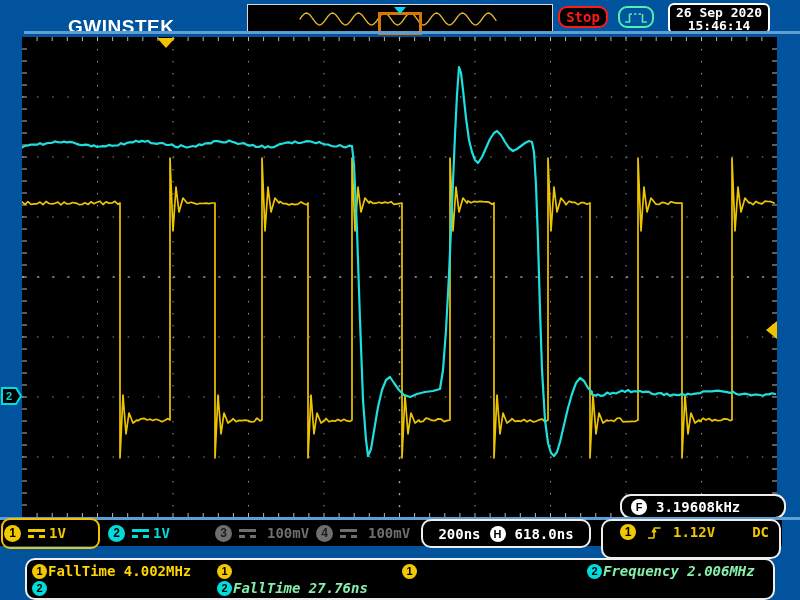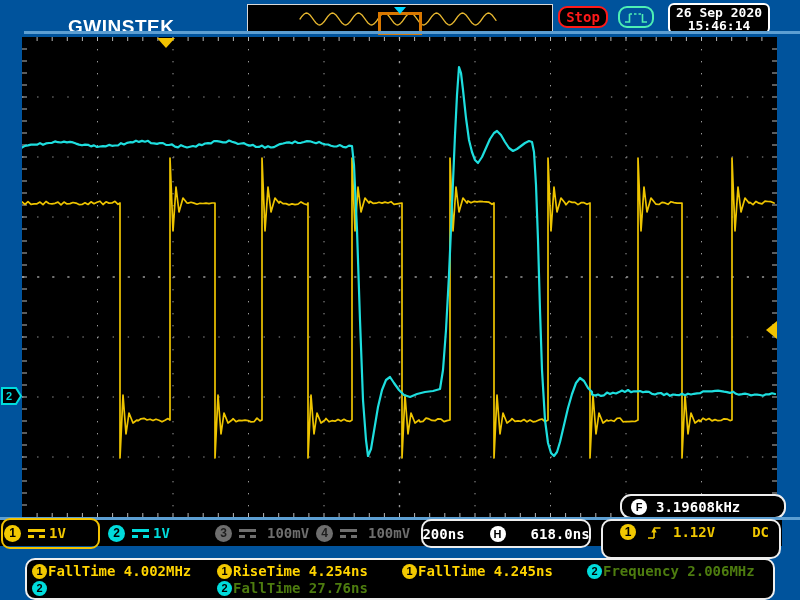--- a/index.html
+++ b/index.html
@@ -52,33 +52,33 @@
   .coup{width:17px;height:9px;margin-left:7px;}
   .coup .t{height:0;border-top:3px solid;}
   .coup .d{height:0;border-top:3px dashed;margin-top:3px;}
   .c1{color:#f2c800;border-color:#f2c800;} .c2{color:#00dcdc;border-color:#00dcdc;}
   .c34{color:#6e6e6e;border-color:#5a5a5a;text-align:right;}
   .sclab{font-weight:bold;font-size:14px;margin-left:4px;}
   .g1box{position:absolute;left:1px;top:518px;width:95px;height:27px;border:2px solid #f2c200;
          border-radius:9px;}
   .tbbox{position:absolute;left:421px;top:519px;width:166px;height:25px;background:#000;
          border:2px solid #eee;border-radius:10px;display:flex;align-items:center;
-         justify-content:center;gap:25px;color:#fff;font-weight:bold;font-size:14px;}
+         justify-content:center;gap:9px;color:#fff;font-weight:bold;font-size:14px;}
   .trbox{position:absolute;left:601px;top:519px;width:176px;height:36px;background:#000;
          border:2px solid #eee;border-radius:10px;}
   .trrow{display:flex;align-items:center;gap:11px;padding:3px 10px 0 17px;}
   .trlvl{color:#f2c800;font-weight:bold;font-size:14px;}
   .trdc{color:#f2c800;font-weight:bold;font-size:14px;margin-left:auto;}
   
   .measbox{position:absolute;left:25px;top:558px;width:746px;height:38px;background:#000;
            border:2px solid #eee;border-radius:10px;}
   .meas{position:absolute;display:inline-flex;align-items:center;height:16px;}
   .meas .badge{width:15px;height:15px;font-size:11px;margin-right:1px;}
   .mtext{font-weight:bold;font-size:14px;white-space:pre;}
-  .m1{color:#ffd400;} .m2{color:#4d7c0f;}
+  .m1{color:#ffd400;} .m2{color:#86efac;font-style:italic;}
   .mr0{top:3px;} .mr1{top:20px;}
   .mc0{left:5px;} .mc1{left:190px;} .mc2{left:375px;} .mc3{left:560px;}
 </style>
 </head>
 <body>
 
 <div id="screen">
 
   <div class="logo"><span>G</span><span class="w">W</span><span>INSTEK</span></div>
 
@@ -373,25 +373,23 @@
     </div>
   </div>
 
   <div class="measbox">
     <div class="meas mr0 mc0">
       <span class="badge b1">1</span>
       <span class="mtext m1">FallTime 4.002MHz</span>
     </div>
     <div class="meas mr0 mc1">
       <span class="badge b1">1</span>
-      <span class="mtext m1">RiseTime 4.254ns</span>
     </div>
     <div class="meas mr0 mc2">
       <span class="badge b1">1</span>
-      <span class="mtext m1">FallTime 4.245ns</span>
     </div>
     <div class="meas mr0 mc3">
       <span class="badge b2">2</span>
       <span class="mtext m2">Frequency 2.006MHz</span>
     </div>
     <div class="meas mr1 mc0">
       <span class="badge b2">2</span>
     </div>
     <div class="meas mr1 mc1">
       <span class="badge b2">2</span>

